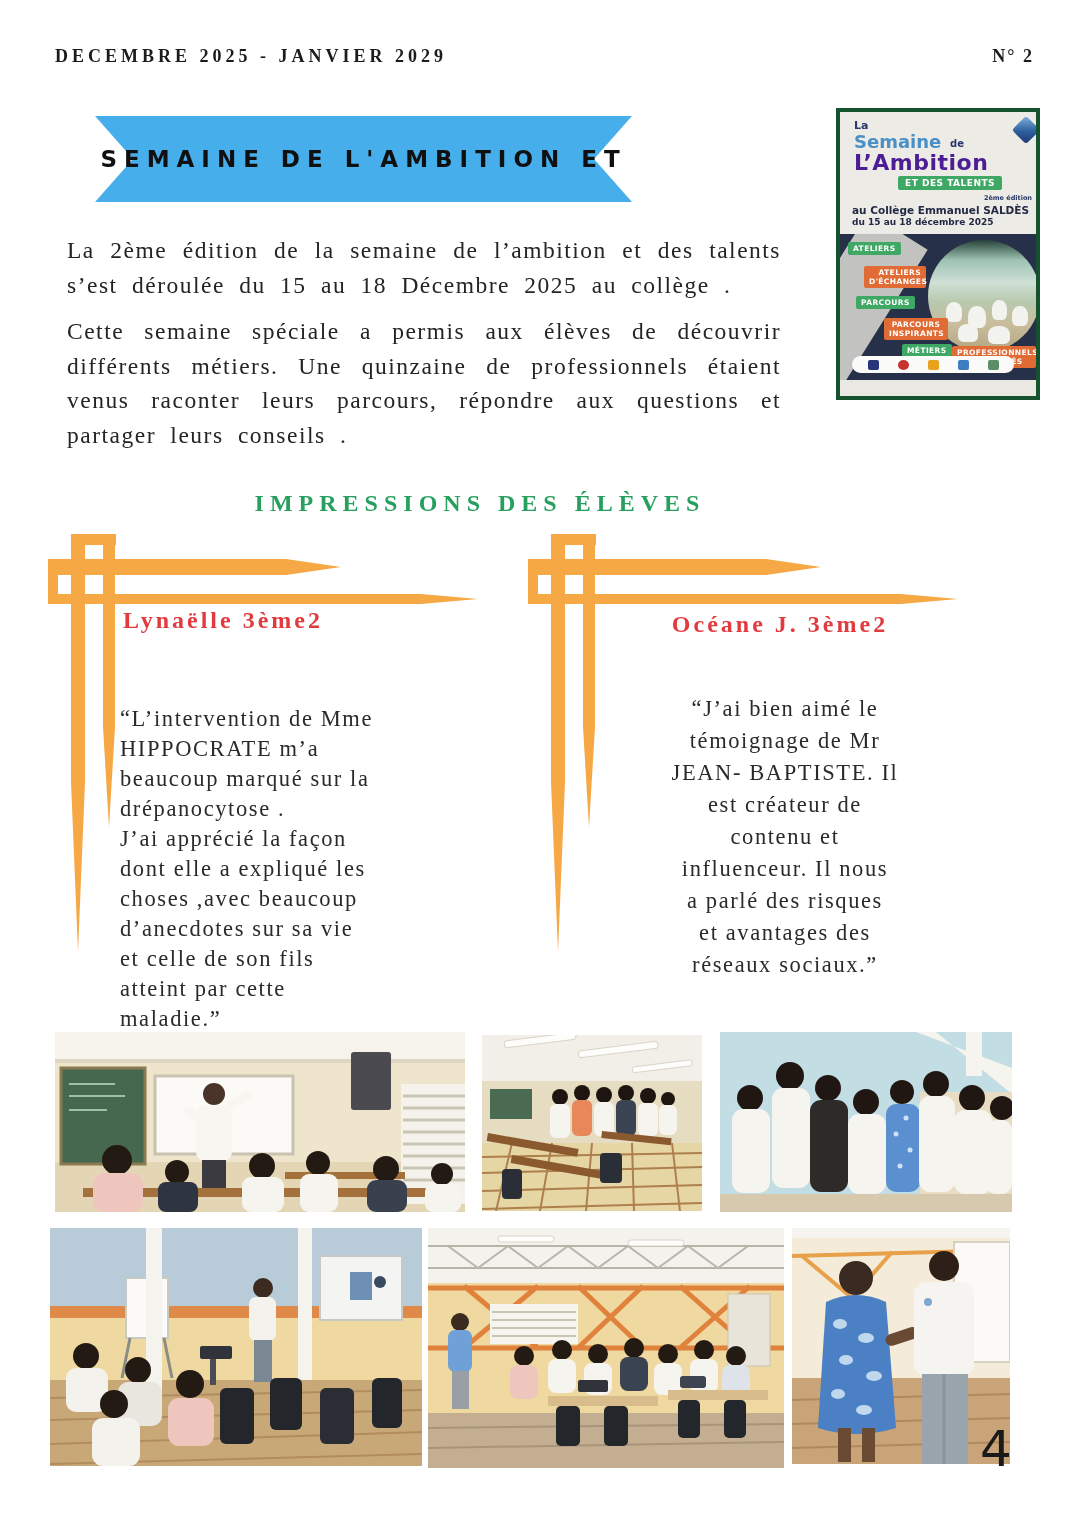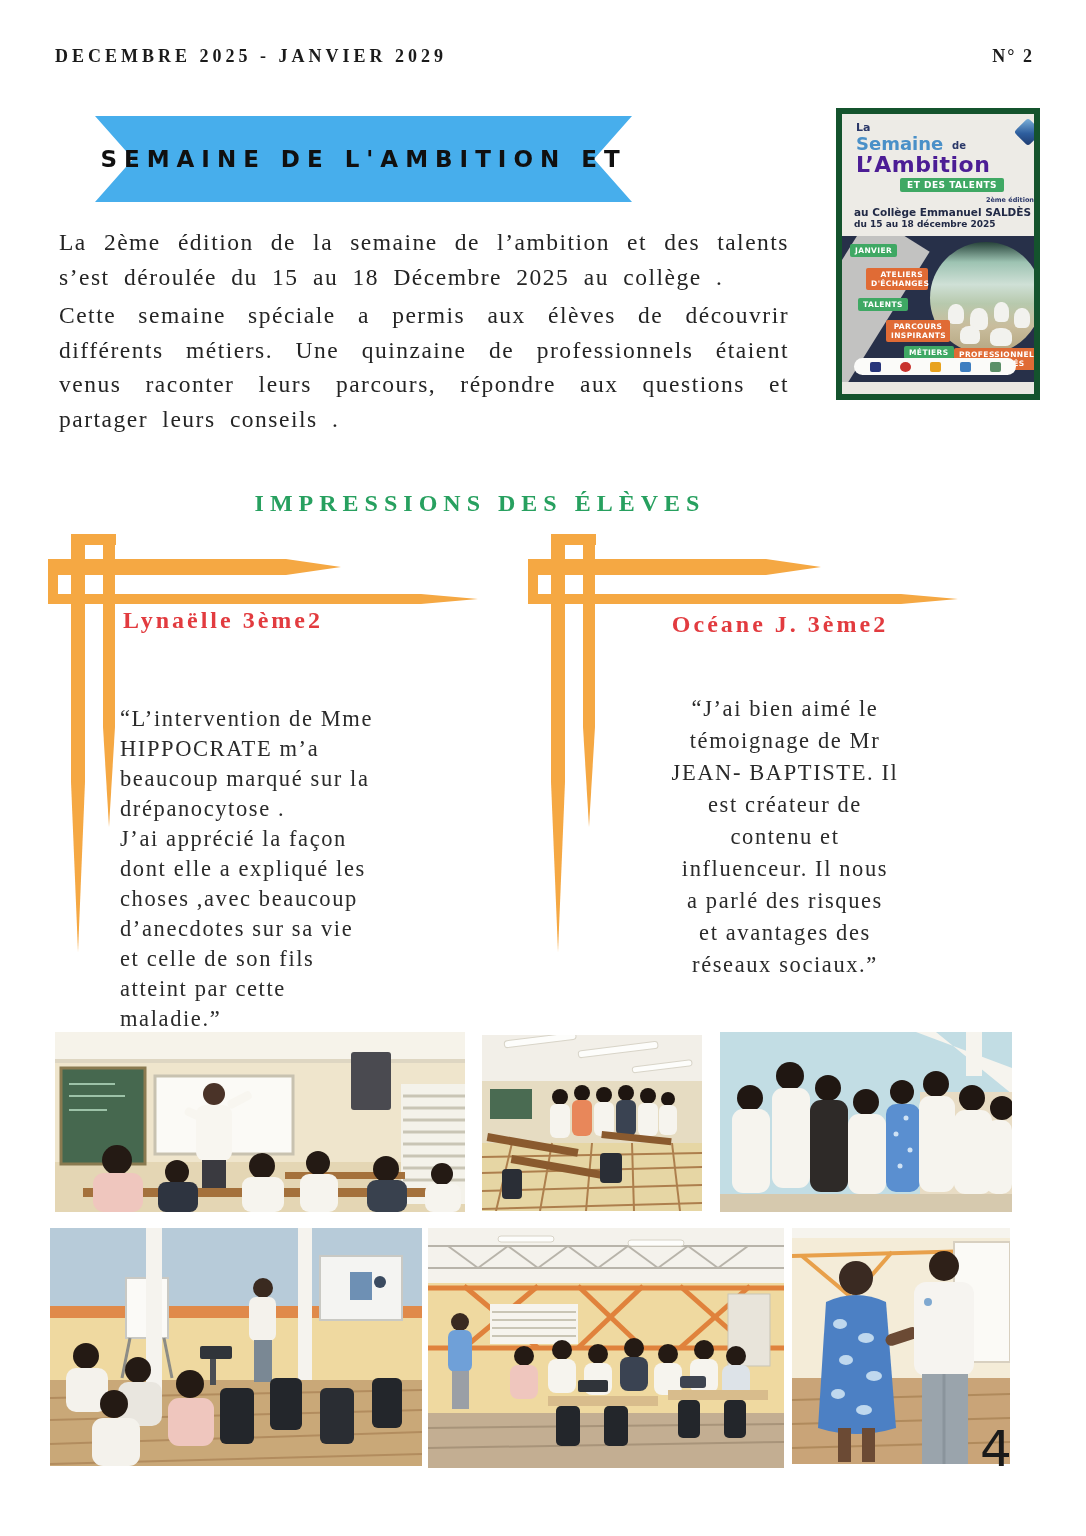--- a/index.html
+++ b/index.html
@@ -12,35 +12,35 @@
   .masthead-right{right:52px;top:46px;font-size:18px;font-weight:bold;letter-spacing:2px;color:#1b1b1b;}
 
   
   .ribbon-wrap{left:95px;top:116px;width:537px;height:86px;}
   .ribbon-wrap svg{position:absolute;left:0;top:0;}
   .ribbon-text{position:absolute;left:0;top:0;width:100%;height:100%;display:flex;flex-direction:row;justify-content:center;align-items:center;
     font-family:"DejaVu Sans",sans-serif;font-weight:bold;font-size:23px;letter-spacing:7px;line-height:34px;color:#101010;text-align:center;}
 
   
   .intro{left:55px;top:221px;width:738px;color:#242424;}
-  .intro p{margin:4px;font-size:23.5px;line-height:34.5px;letter-spacing:1.5px;word-spacing:7px;text-align:justify;}
+  .intro p{margin:12px;font-size:23.5px;line-height:34.5px;letter-spacing:1.5px;word-spacing:7px;text-align:justify;}
 
   
   .section-title{left:100px;top:490px;width:760px;text-align:center;font-size:24px;font-weight:bold;letter-spacing:6px;color:#27A05F;}
 
   
   .t-name{font-size:24px;font-weight:bold;letter-spacing:3px;color:#E23B3F;}
   .t-name-left{left:123px;top:607px;}
   .t-name-right{left:600px;top:611px;width:360px;text-align:center;}
   .t-quote{font-size:22.5px;color:#2a2a2a;letter-spacing:1.6px;white-space:pre-line;margin-top:44px;}
   .t-quote-left{left:120px;top:660px;width:372px;line-height:30px;text-align:left;}
   .t-quote-right{left:603px;top:649px;width:364px;line-height:32px;text-align:center;}
 
   
-  .poster{left:836px;top:108px;width:204px;height:292px;background:#EAE8E3;border:6px solid #14532d;box-sizing:border-box;overflow:hidden;font-family:"DejaVu Sans",sans-serif;}
+  .poster{left:836px;top:108px;width:204px;height:292px;background:#EAE8E3;border:4px solid #14532d;box-sizing:border-box;overflow:hidden;font-family:"DejaVu Sans",sans-serif;}
   .poster-top{position:absolute;left:0;top:0;width:204px;height:122px;background:#EDEBE6;}
   .p-la{position:absolute;left:14px;top:7px;font-size:11px;font-weight:bold;color:#2A3768;}
   .p-semaine{position:absolute;left:14px;top:19px;font-size:18px;font-weight:bold;color:#4A90C8;}
   .p-de{position:absolute;left:110px;top:26px;font-size:10px;font-weight:bold;color:#2A3768;}
   .p-ambition{position:absolute;left:14px;top:38px;font-size:22px;font-weight:bold;color:#4c1d95;letter-spacing:0.5px;}
   .p-badge{position:absolute;left:58px;top:64px;background:#3FA864;color:#fff;font-size:9px;font-weight:bold;padding:2px 7px;border-radius:2px;letter-spacing:0.5px;}
   .p-edition{position:absolute;right:12px;top:82px;font-size:6.5px;font-weight:bold;color:#2A3768;}
   .p-college{position:absolute;left:12px;top:92px;font-size:10.5px;font-weight:bold;color:#222a46;}
   .p-dates{position:absolute;left:12px;top:105px;font-size:9px;font-weight:bold;color:#222a46;}
   .p-logo{position:absolute;right:8px;top:8px;width:20px;height:20px;background:linear-gradient(135deg,#7FB4DC 0%,#2E5E9E 55%,#1E3A6E 100%);transform:rotate(45deg);border-radius:3px;}
@@ -98,23 +98,23 @@
     <div class="poster-navy">
       <span class="p-swoosh"></span>
       <div class="p-circle">
         <i style="left:18px;top:62px;width:16px;height:20px;"></i>
         <i style="left:40px;top:66px;width:18px;height:22px;"></i>
         <i style="left:64px;top:60px;width:15px;height:20px;"></i>
         <i style="left:84px;top:66px;width:16px;height:20px;"></i>
         <i style="left:30px;top:84px;width:20px;height:18px;"></i>
         <i style="left:60px;top:86px;width:22px;height:18px;"></i>
       </div>
-      <span class="p-tag tag-green" style="left:8px;top:8px;">JANVIER</span>
+      <span class="p-tag tag-green" style="left:8px;top:8px;">ATELIERS</span>
       <span class="p-tag tag-orange" style="left:24px;top:32px;width:52px;text-align:right;">ATELIERS D'ÉCHANGES</span>
-      <span class="p-tag tag-green" style="left:16px;top:62px;">TALENTS</span>
+      <span class="p-tag tag-green" style="left:16px;top:62px;">PARCOURS</span>
       <span class="p-tag tag-orange" style="left:44px;top:84px;width:54px;">PARCOURS INSPIRANTS</span>
       <span class="p-tag tag-green" style="left:62px;top:110px;">MÉTIERS</span>
       <span class="p-tag tag-orange" style="left:112px;top:112px;width:74px;">PROFESSIONNELS PASSIONNÉS</span>
       <div class="p-logos">
         <b style="background:#27357A;"></b>
         <b style="background:#C8332E;border-radius:50%;"></b>
         <b style="background:#E8A21E;"></b>
         <b style="background:#3E7EC0;"></b>
         <b style="background:#5B8F68;"></b>
       </div>

